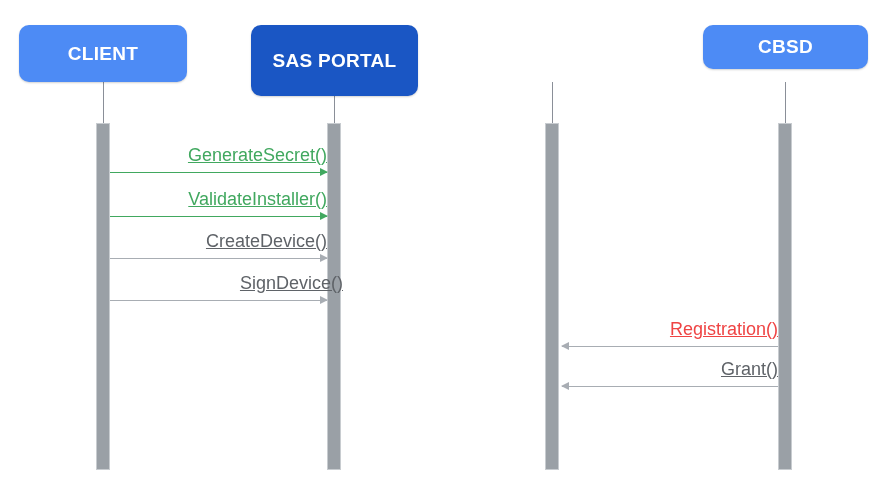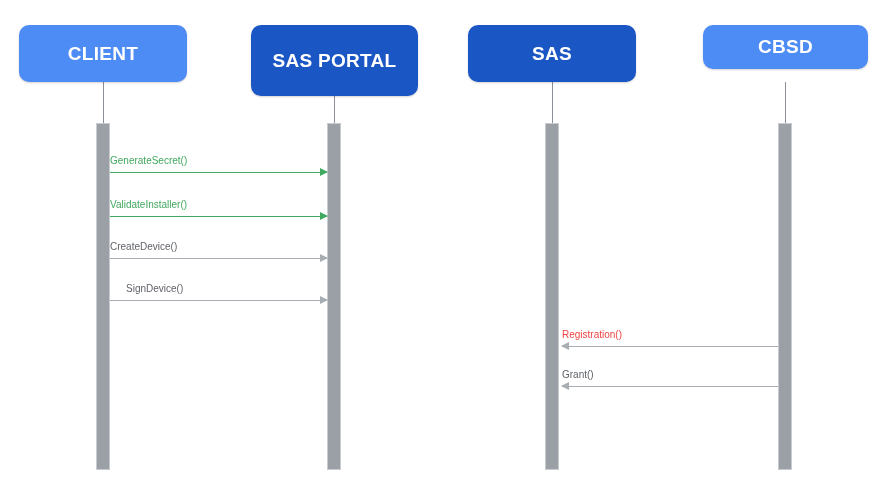--- a/index.html
+++ b/index.html
@@ -52,24 +52,25 @@
     top: 0;
     height: 0;
     border-top-width: 1.6px;
     border-top-style: solid;
     width: 100%;
   }
   .msg-label {
     position: absolute;
     left: 0;
     width: 100%;
-    text-align: left;
-    font-size: 10px;
+    text-align: right;
+    font-size: 18px;
     bottom: 6px;
     white-space: nowrap;
+    text-decoration: underline;
   }
   .arrowhead {
     position: absolute;
     top: -4.5px;
     width: 0;
     height: 0;
     border-top: 4.5px solid transparent;
     border-bottom: 4.5px solid transparent;
   }
   .arrowhead.right {
@@ -92,23 +93,20 @@
     <div class="actor-box" style="left: 19px; top: 25px; width: 168px; height: 57px; background: rgb(77, 139, 245);">
       <span>CLIENT</span>
     </div>
     <div class="lifeline" style="left: 334px; top: 82px; height: 41px; background: rgb(138, 143, 152);"></div>
     <div class="activation" style="left: 327px; top: 123px; height: 347px; background: rgb(154, 160, 166);"></div>
     <div class="actor-box" style="left: 251px; top: 25px; width: 167px; height: 71px; background: rgb(26, 86, 196);">
       <span>SAS PORTAL</span>
     </div>
     <div class="lifeline" style="left: 552px; top: 82px; height: 41px; background: rgb(138, 143, 152);"></div>
     <div class="activation" style="left: 545px; top: 123px; height: 347px; background: rgb(154, 160, 166);"></div>
-    <div class="actor-box" style="left: 468px; top: 25px; width: 168px; height: 57px; background: rgb(26, 86, 196);">
-      <span>SAS</span>
-    </div>
     <div class="lifeline" style="left: 785px; top: 82px; height: 41px; background: rgb(138, 143, 152);"></div>
     <div class="activation" style="left: 778px; top: 123px; height: 347px; background: rgb(154, 160, 166);"></div>
     <div class="actor-box" style="left: 703px; top: 25px; width: 165px; height: 44px; background: rgb(77, 139, 245);">
       <span>CBSD</span>
     </div>
     <div class="msg" style="left: 110px; top: 172px; width: 217px;">
       <div class="msg-line" style="border-top-color: rgb(65, 168, 95);"></div>
       <div class="arrowhead right" style="border-left-color: rgb(65, 168, 95);"></div>
       <div class="msg-label" style="color: rgb(65, 168, 95);">GenerateSecret()</div>
     </div>

